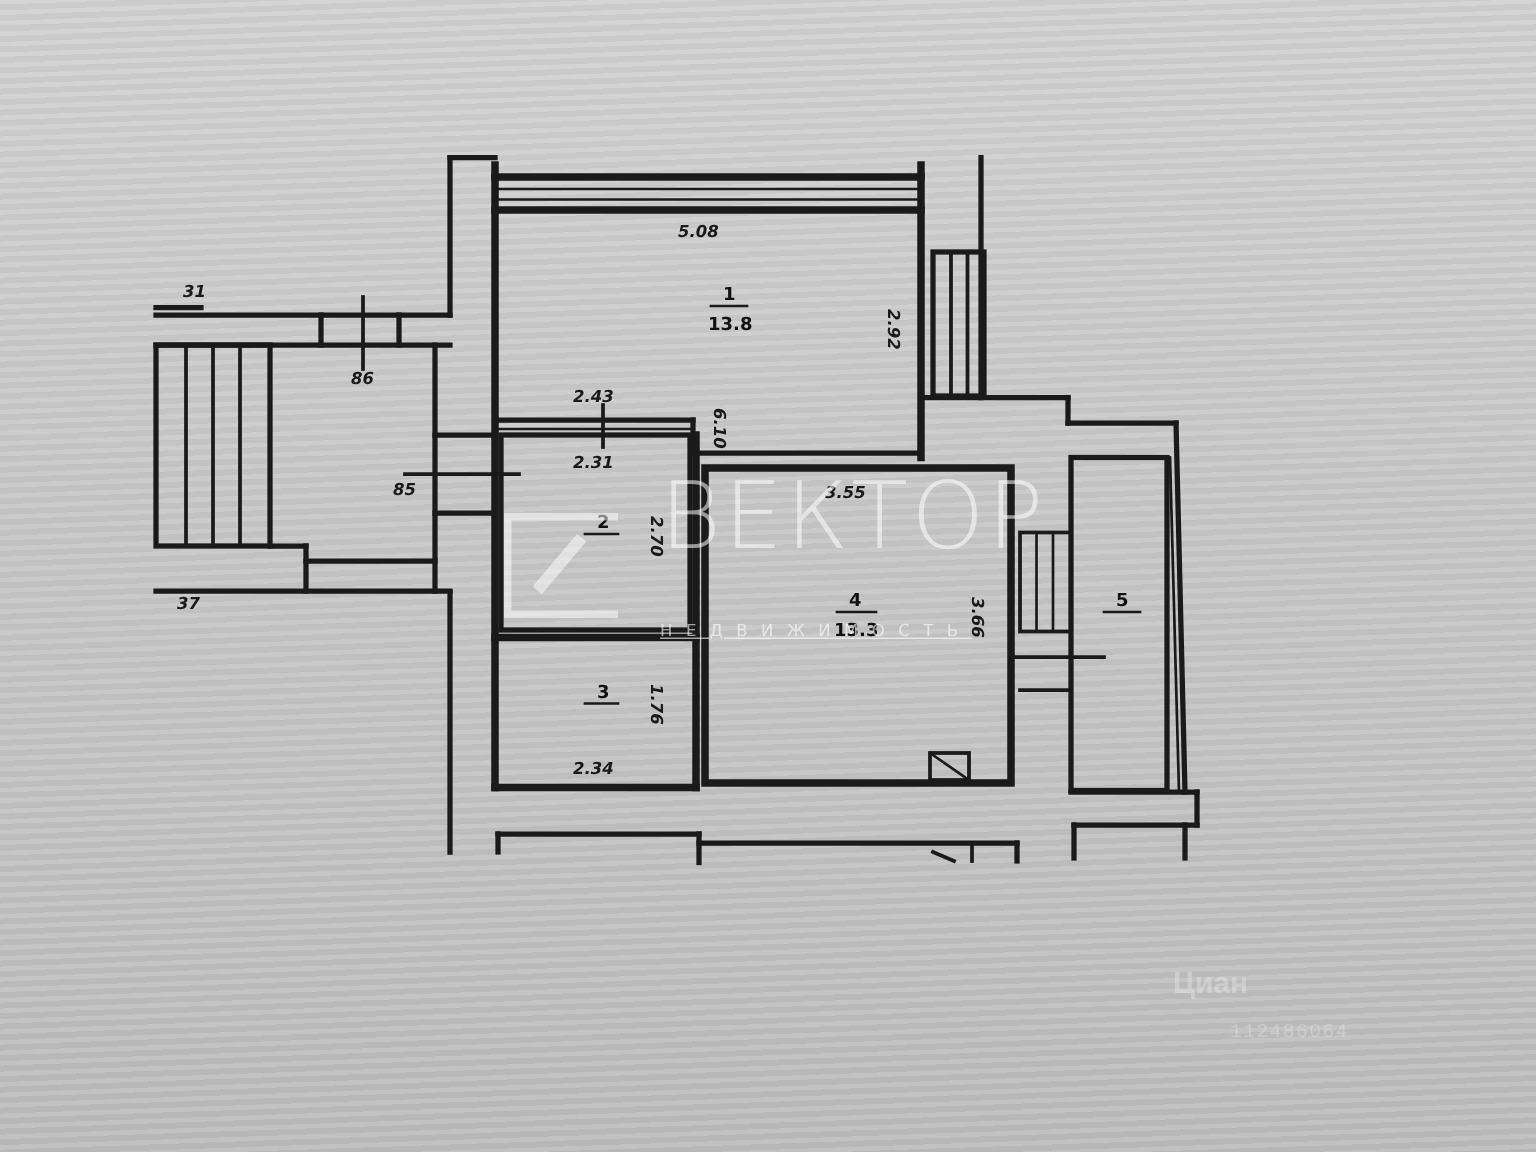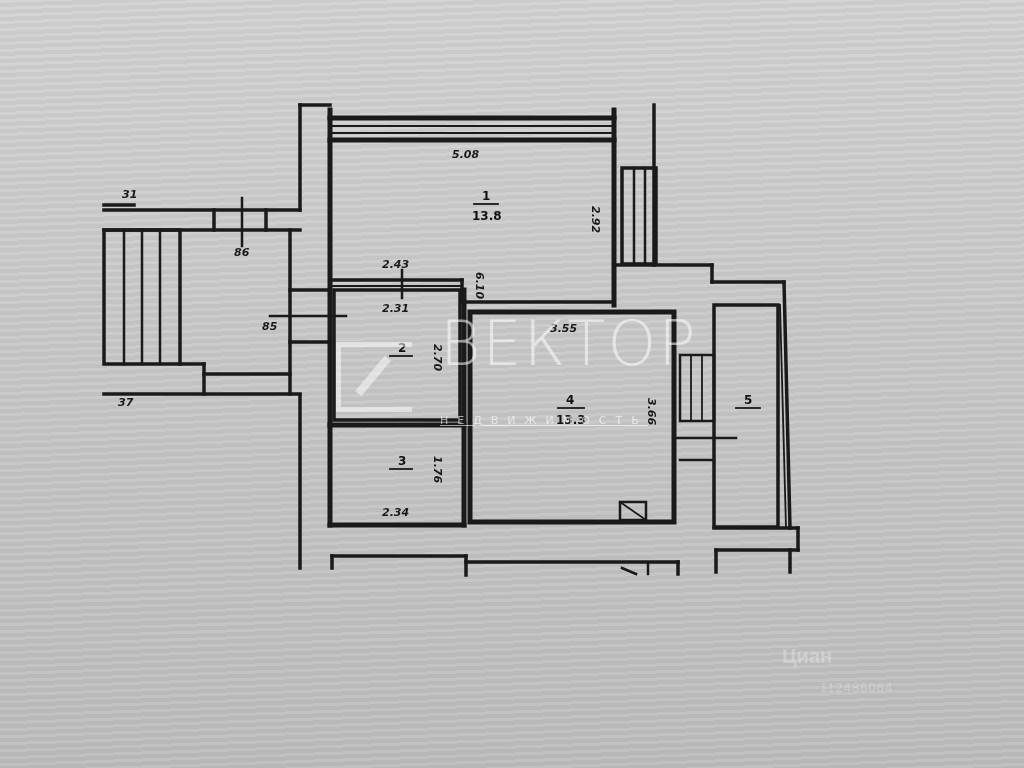--- a/index.html
+++ b/index.html
@@ -41,21 +41,21 @@
     content:""; position:absolute; left:28px; top:6px; width:8px; height:46px;
     background:rgba(255,255,255,0.5); transform:rotate(40deg);
   }
   .cian {
     position:absolute; left:782px; top:646px;
     font-family:Liberation Sans, sans-serif; font-size:20px; font-weight:bold;
     color:rgba(255,255,255,0.28); line-height:1;
   }
   .cian-sub {
     position:absolute; left:788px; top:680px;
-    font-family:Liberation Sans, sans-serif; font-size:13px;
+    font-family:Liberation Mono, monospace; font-size:13px;
     color:rgba(255,255,255,0.25); letter-spacing:1px;margin-left:32px;
   }
 </style>
 </head>
 <body>
 
 <div class="paper"></div>
 
 <svg class="plan" width="1024" height="768" viewBox="0 0 1024 768">
 

